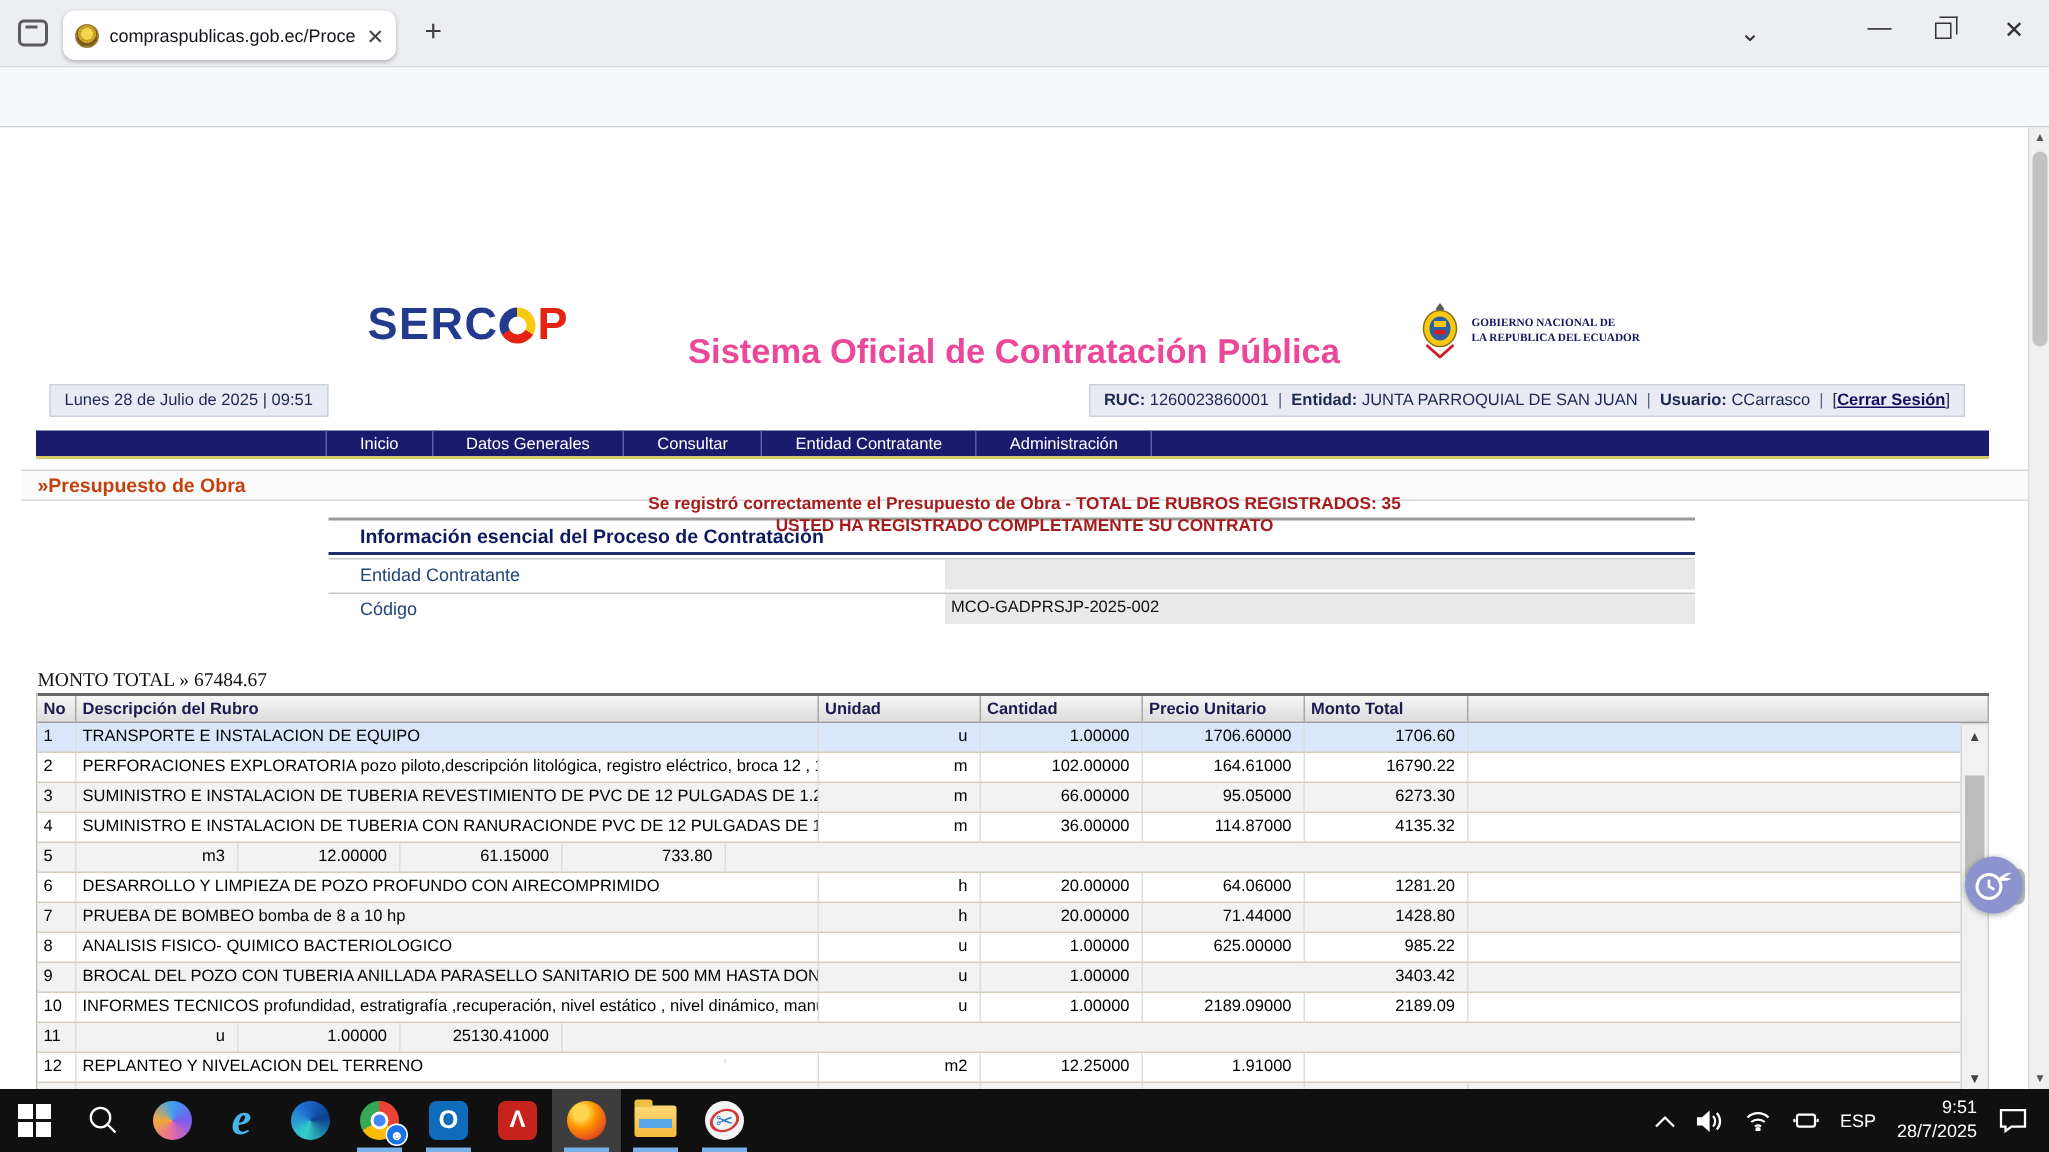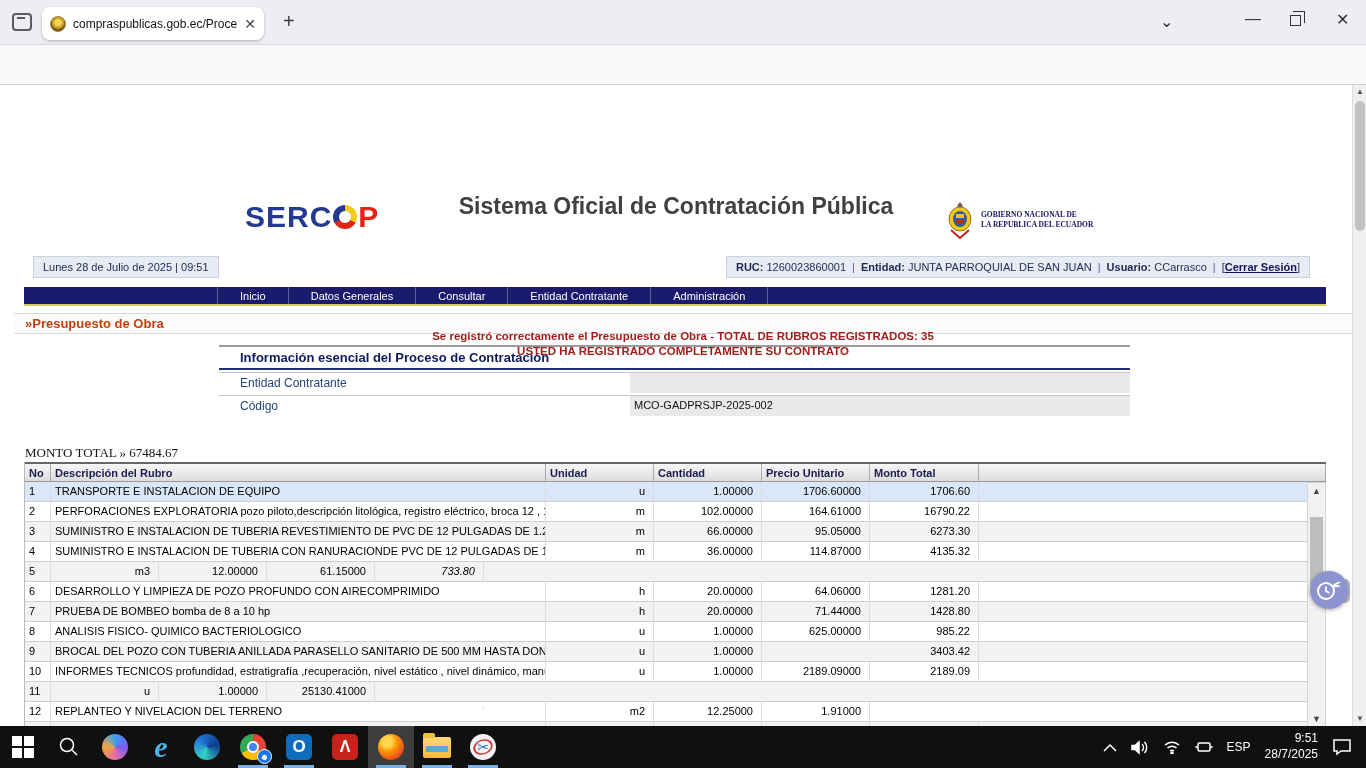--- a/index.html
+++ b/index.html
@@ -36,21 +36,21 @@
   #o-scroll .arr { width:14px; height:14px; font-size:8px; color:#555; text-align:center; line-height:14px; }
   #o-thumb { position:absolute; left:2px; top:16px; width:10px; height:130px; background:#c2c2c2; border-radius:5px; }
 
   
   #page { position:absolute; left:0; top:85px; width:1352px; height:641px; background:#fff; color:#000; }
 
   #sercop { position:absolute; left:245px; top:115px; font-weight:bold; font-size:30px; letter-spacing:1px; display:flex; align-items:center; }
   #sercop .b { color:#233a8f; } #sercop .r { color:#e42313; }
   #sercop .o { width:24px; height:24px; border-radius:50%; margin:0 1px; background:conic-gradient(#f6c915 0 120deg,#e42313 120deg 240deg,#233a8f 240deg 360deg); position:relative; }
   #sercop .o::after { content:""; position:absolute; inset:6px; background:#fff; border-radius:50%; }
-  #page-title { position:absolute; left:0; top:108px; width:1352px; text-align:center; font-size:23px; font-weight:bold; color:#404040; }
+  #page-title { position:absolute; left:0; top:136px; width:1352px; text-align:center; font-size:23px; font-weight:bold; color:#ec4899; }
   #gov { position:absolute; left:945px; top:116px; display:flex; align-items:center; gap:6px; }
   #gov .txt { font-size:7.5px; font-weight:bold; color:#15155f; line-height:1.35; font-family:"Liberation Serif",serif; }
 
   .infobar { position:absolute; top:171px; height:22px; background:#e8eaf4; border:1px solid #ccd1e0; font-size:11px; color:#1c2a52; display:flex; align-items:center; padding:0 9px; white-space:nowrap; }
   #datebar { left:33px; }
   #sessionbar { right:42px; }
   #sessionbar b { font-weight:bold; }
   #sessionbar .sep { margin:0 6px; color:#5a6284; }
   #logout { font-weight:bold; text-decoration:underline; color:#10105e; }
 
@@ -297,21 +297,21 @@
           <div class="td num" style="width: 108px;">36.00000</div>
           <div class="td num" style="width: 108px;">114.87000</div>
           <div class="td num" style="width: 109px;">4135.32</div>
           <div class="td" style="flex: 1 1 0%;"></div>
         </div>
         <div class="tr gray">
           <div class="td " style="width: 26px;">5</div>
           <div class="td num" style="width: 108px;">m3</div>
           <div class="td num" style="width: 108px;">12.00000</div>
           <div class="td num" style="width: 108px;">61.15000</div>
-          <div class="td num" style="width: 109px; font-style: italic;">733.80</div>
+          <div class="td num" style="width: 109px;">733.80</div>
           <div class="td" style="flex: 1 1 0%;"></div>
         </div>
         <div class="tr">
           <div class="td " style="width: 26px;">6</div>
           <div class="td " style="width: 495px;">DESARROLLO Y LIMPIEZA DE POZO PROFUNDO CON AIRECOMPRIMIDO</div>
           <div class="td num" style="width: 108px;">h</div>
           <div class="td num" style="width: 108px;">20.00000</div>
           <div class="td num" style="width: 108px;">64.06000</div>
           <div class="td num" style="width: 109px;">1281.20</div>
           <div class="td" style="flex: 1 1 0%;"></div>

